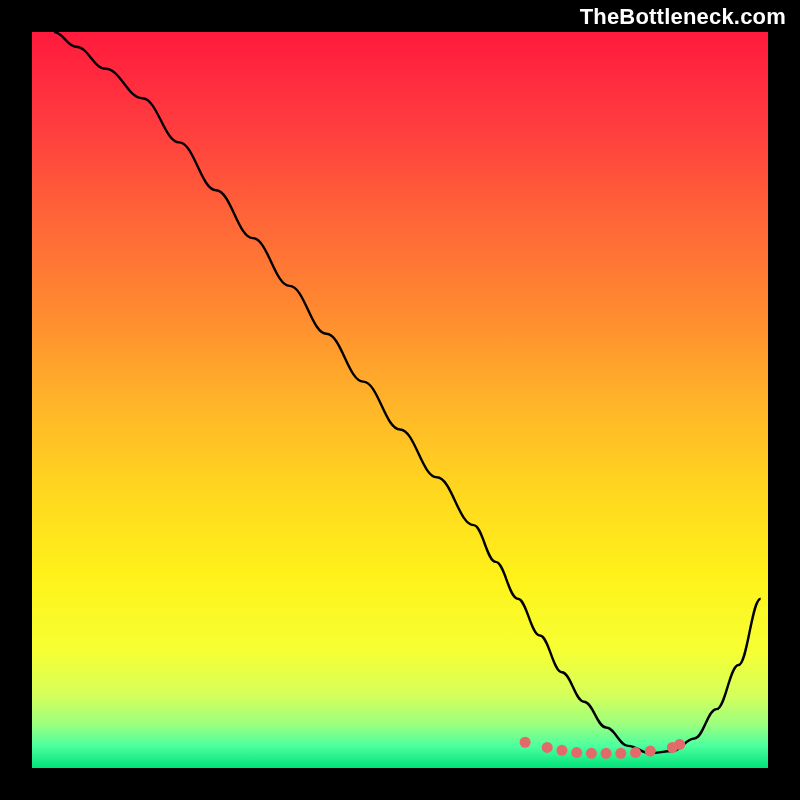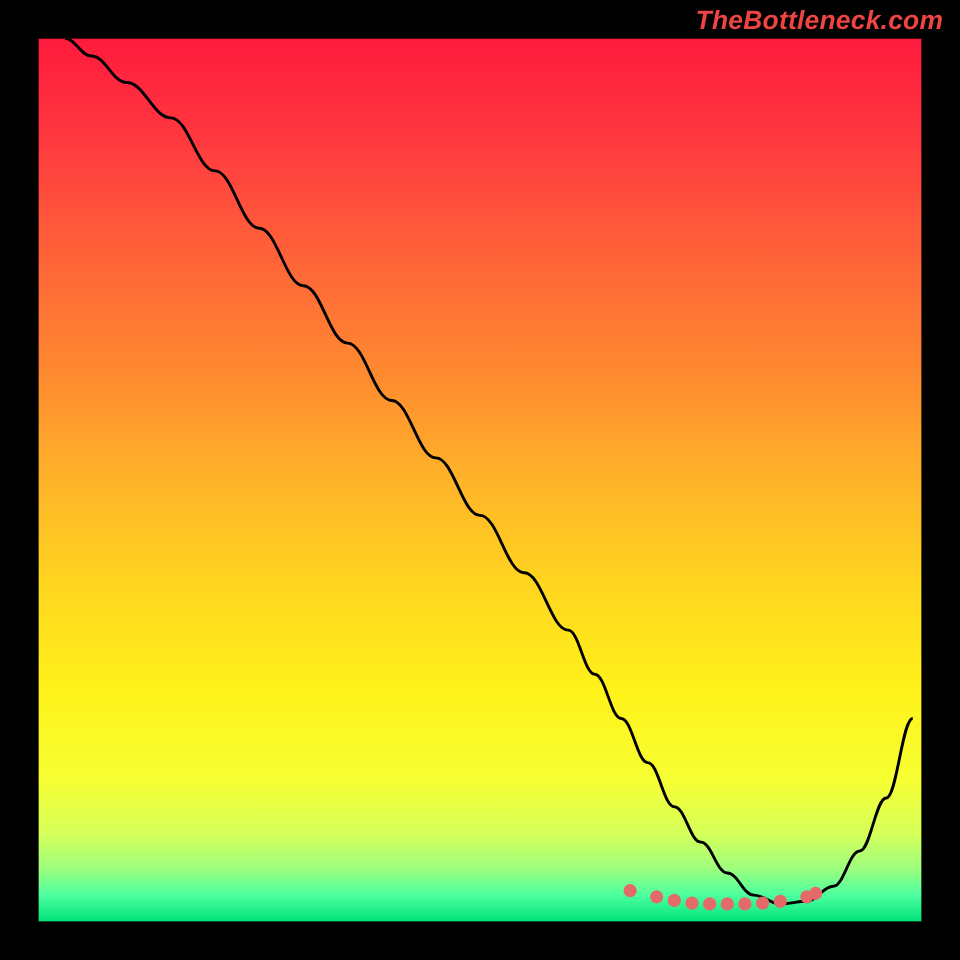--- a/index.html
+++ b/index.html
@@ -15,23 +15,22 @@
     width: 800px;
     height: 800px;
   }
   .watermark {
     position: absolute;
     top: 4px;
     right: 14px;
     font-family: Arial, Helvetica, sans-serif;
     font-size: 22px;
     font-weight: 600;
-    color: #ef4444;
+    color: #ffffff;
     letter-spacing: 0.2px;
-    font-style: italic;
   }
   .plot-area {
     position: absolute;
     left: 32px;
     top: 32px;
     width: 736px;
     height: 736px;
   }
   svg {
     display: block;

